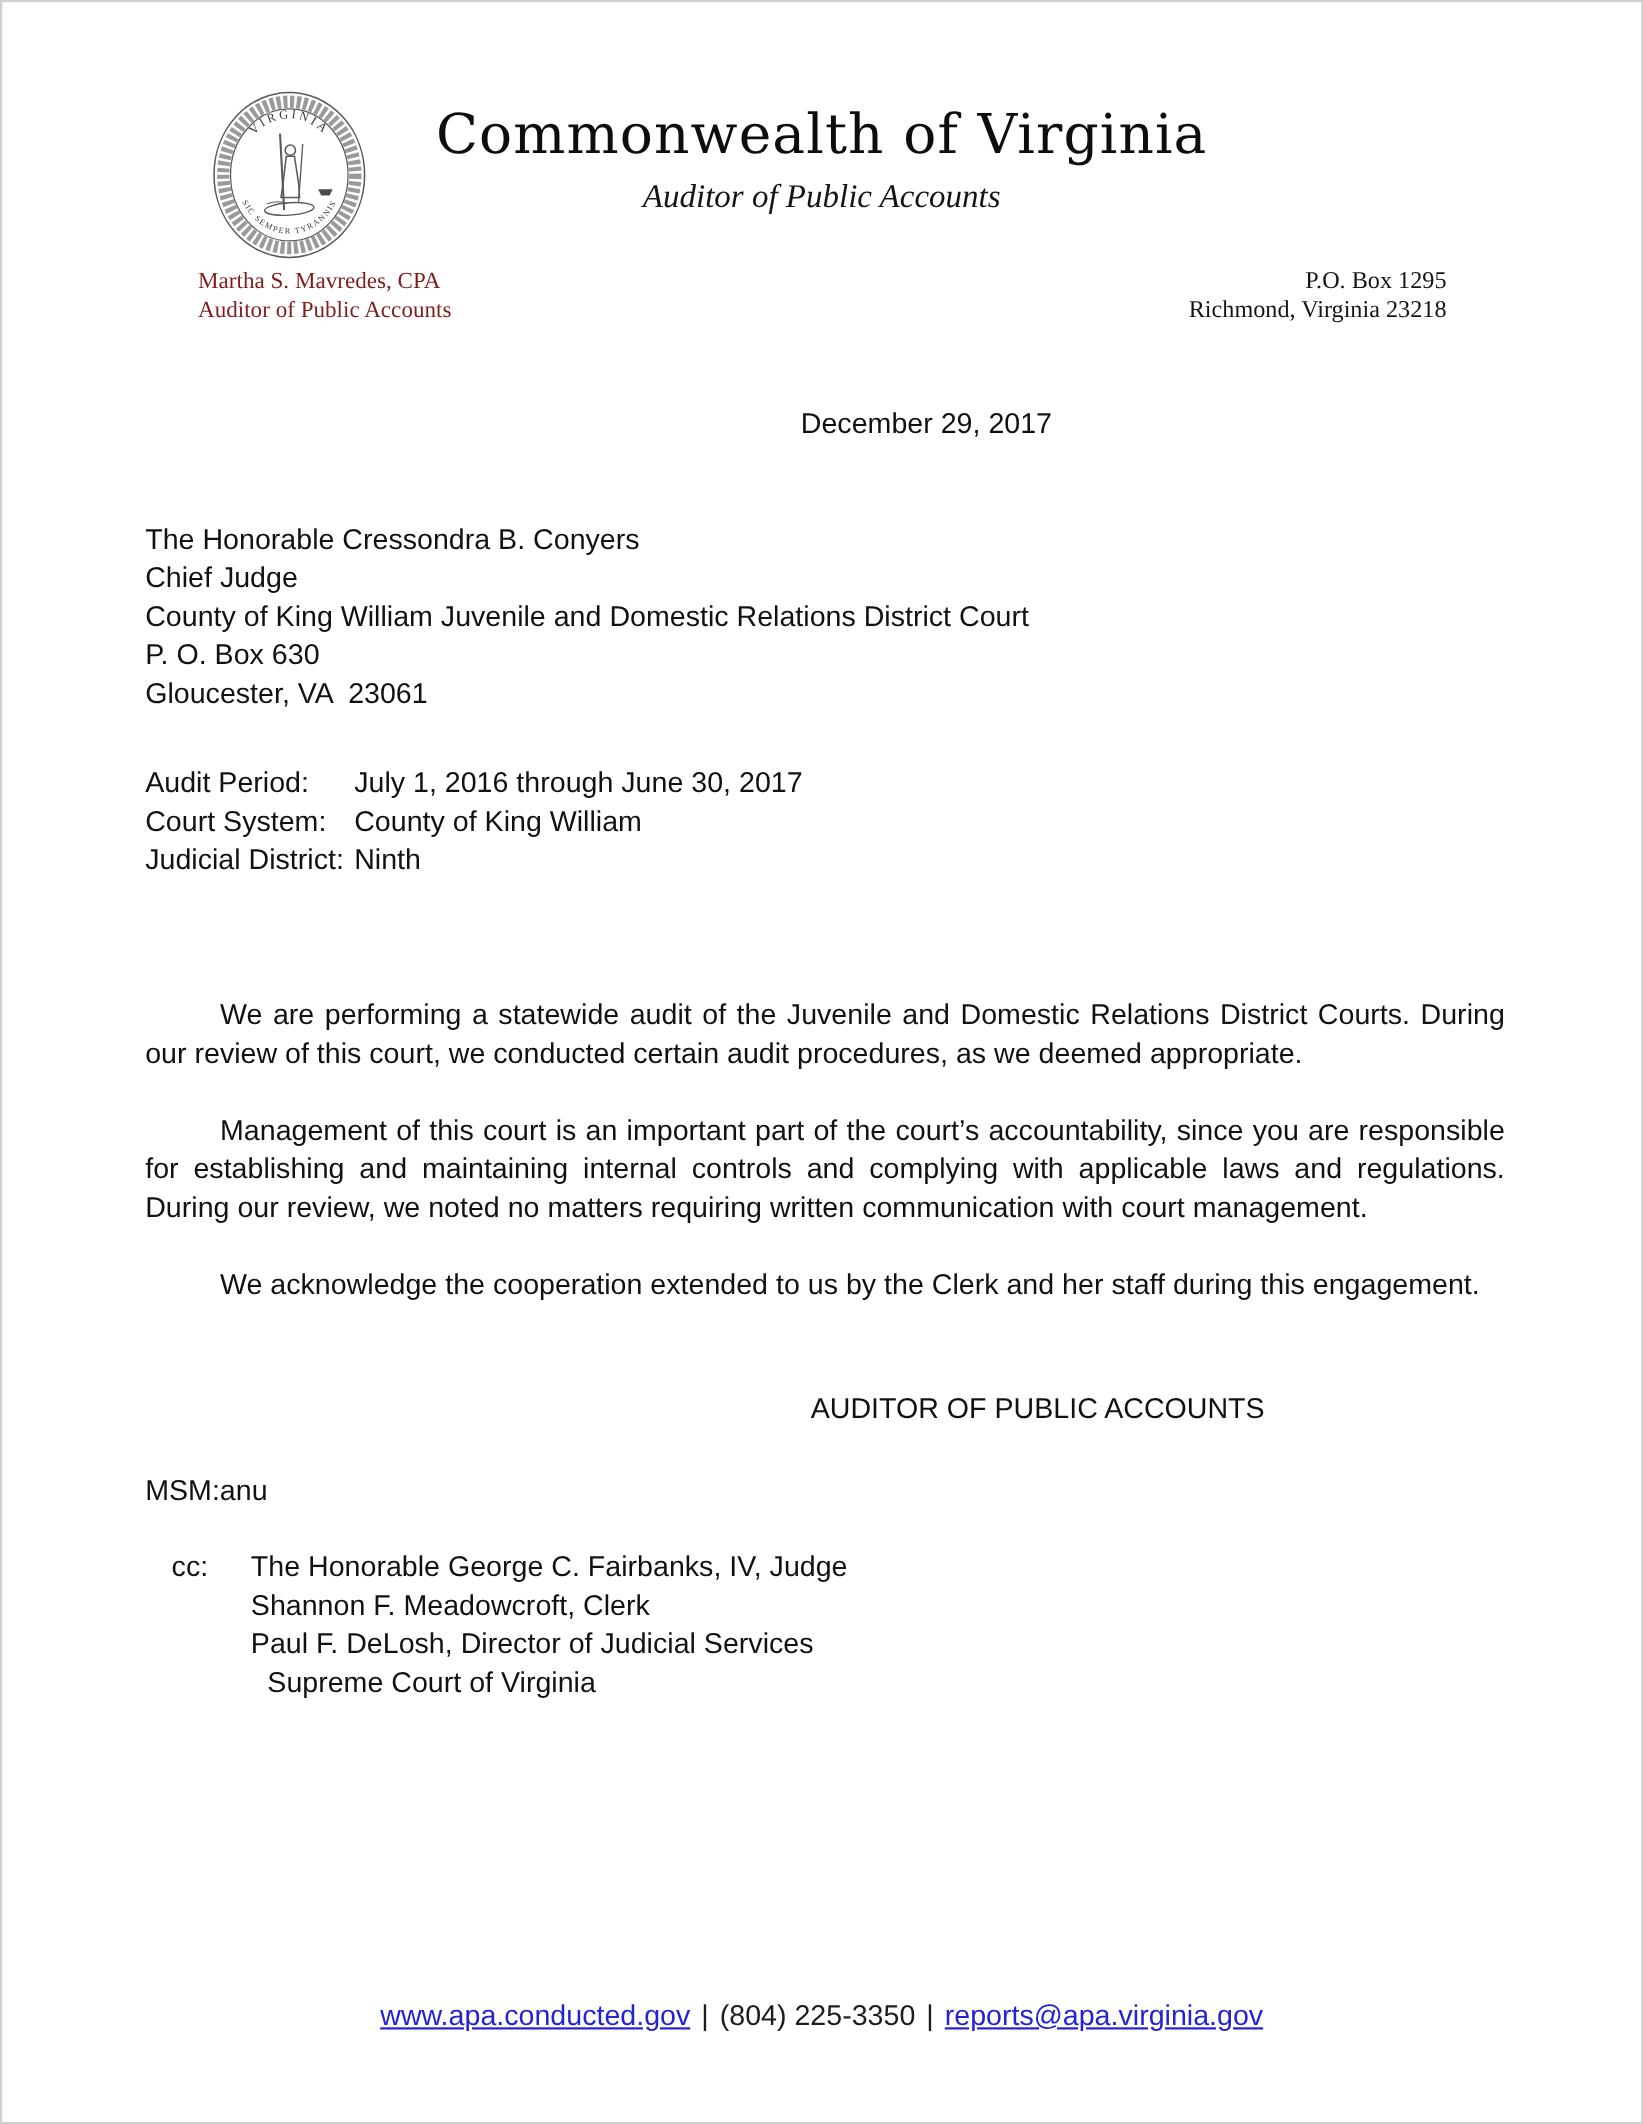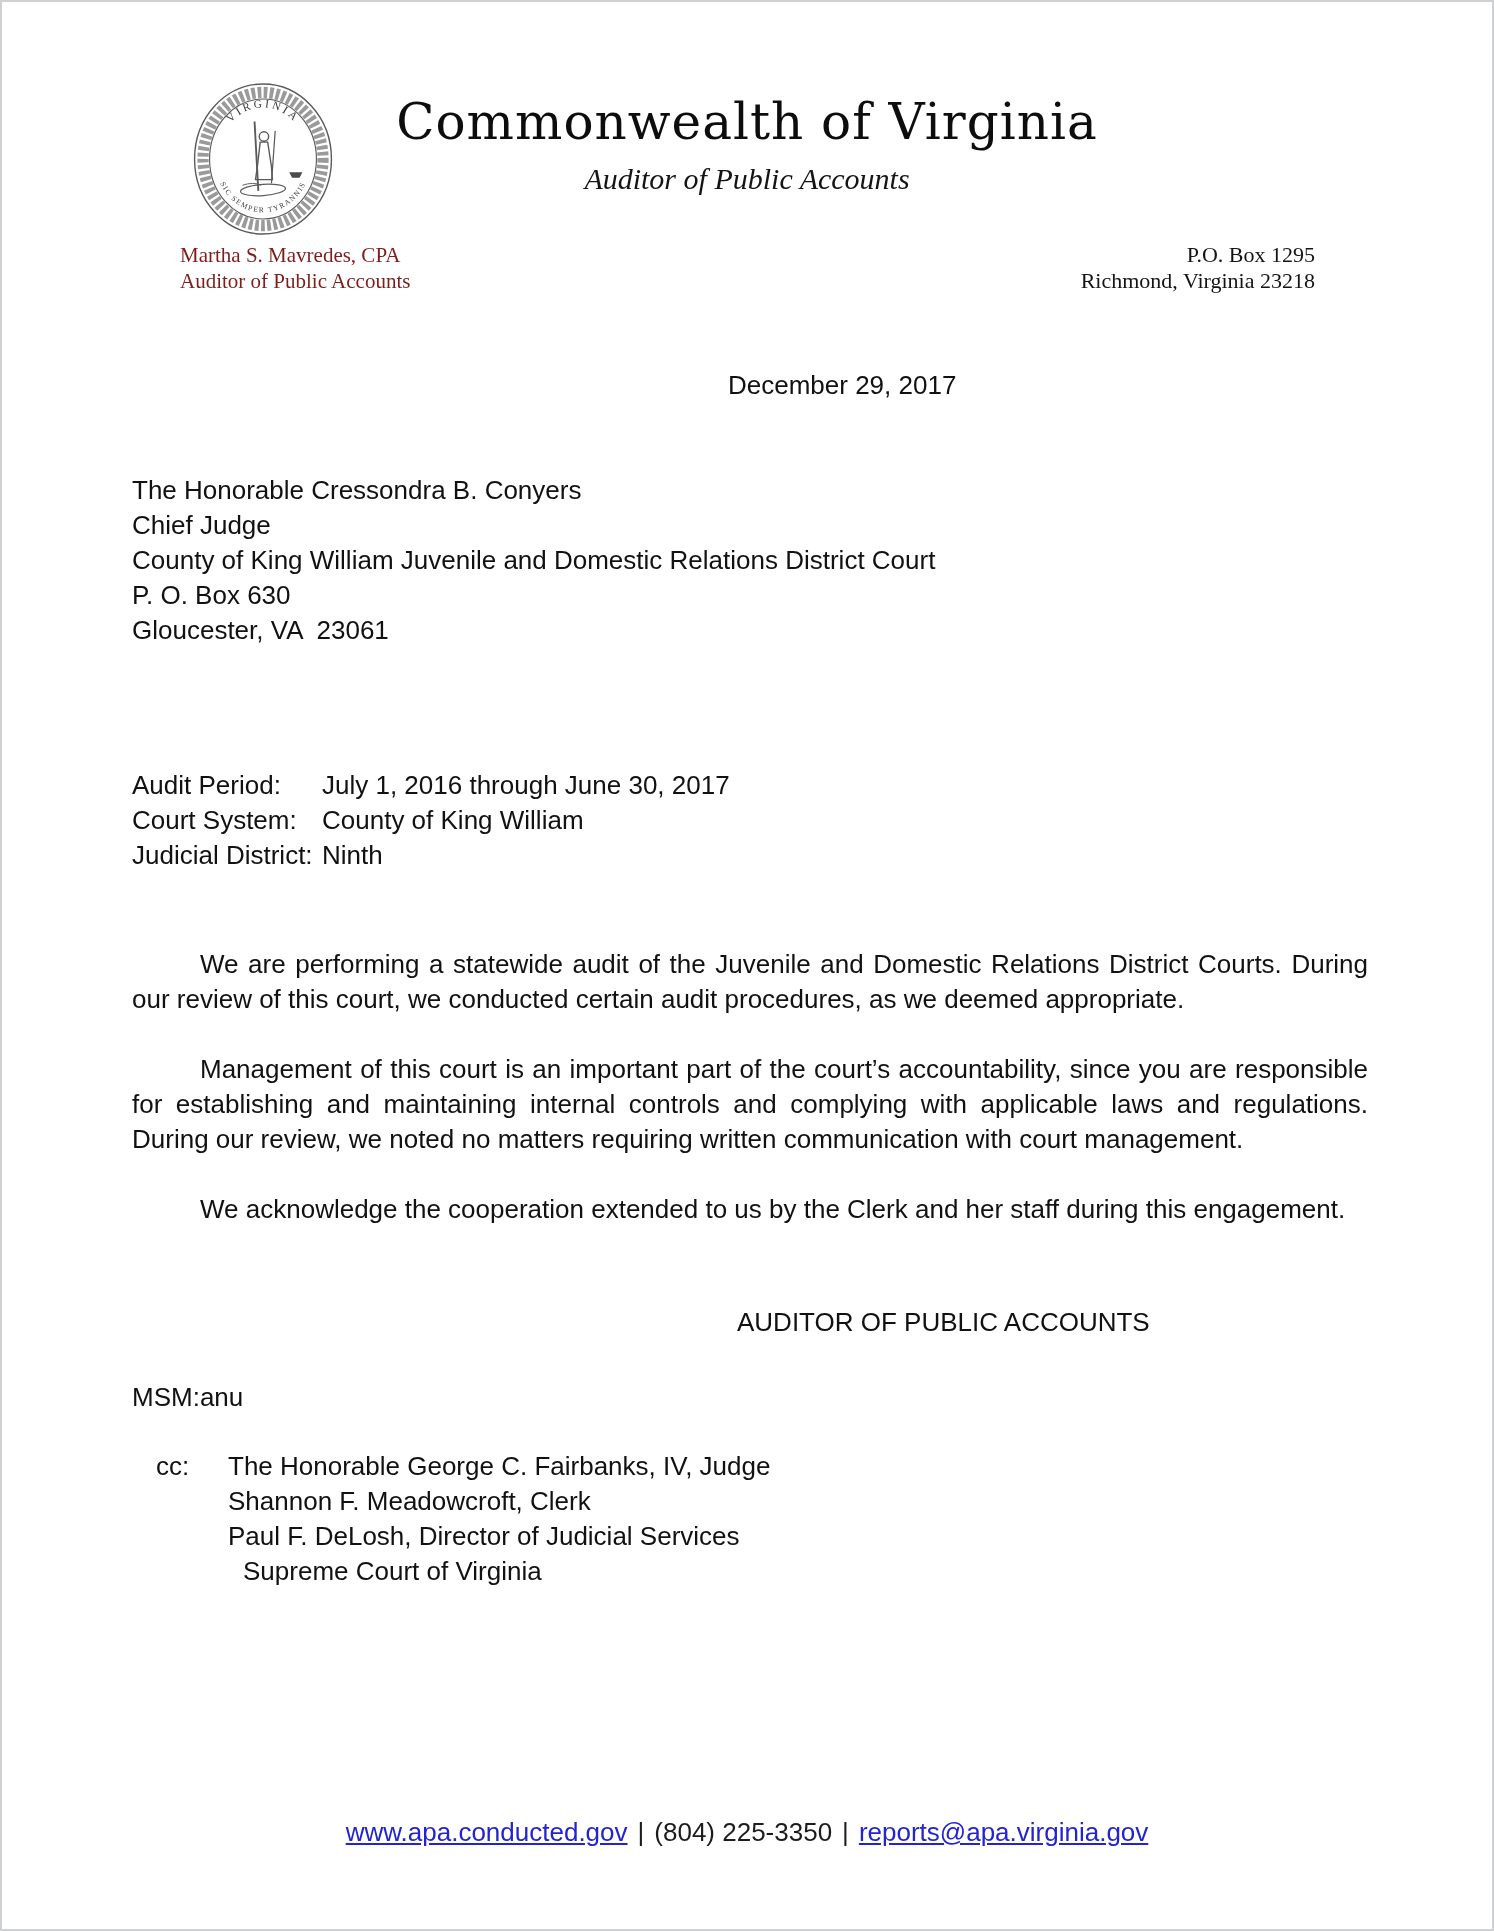--- a/index.html
+++ b/index.html
@@ -66,24 +66,24 @@
 
   
   .content {
     padding: 0 124px 0 130px;
     font-size: 26px;
     line-height: 35px;
   }
   .date { margin-top: 66px; margin-left: 596px; }
   .recipient { margin-top: 70px; }
   .recipient div { white-space: pre-wrap; }
-  .audit-info { margin-top: 120px; }
+  .audit-info { margin-top: 46px; }
   .audit-row { display: flex; }
   .audit-label { width: 190px; flex: 0 0 190px; }
-  .body-paragraphs { margin-top: 74px; }
+  .body-paragraphs { margin-top: 106px; }
   .para {
     text-align: justify;
     text-indent: 68px;
     margin: 0 0 35px 0;
   }
   .signature { margin-top: 78px; margin-left: 605px; }
   .reference { margin-top: 40px; }
   .cc { margin-top: 34px; display: flex; margin-left: 24px; }
   .cc-label { width: 72px; flex: 0 0 72px; }
   .cc-names div { white-space: pre-wrap; }

